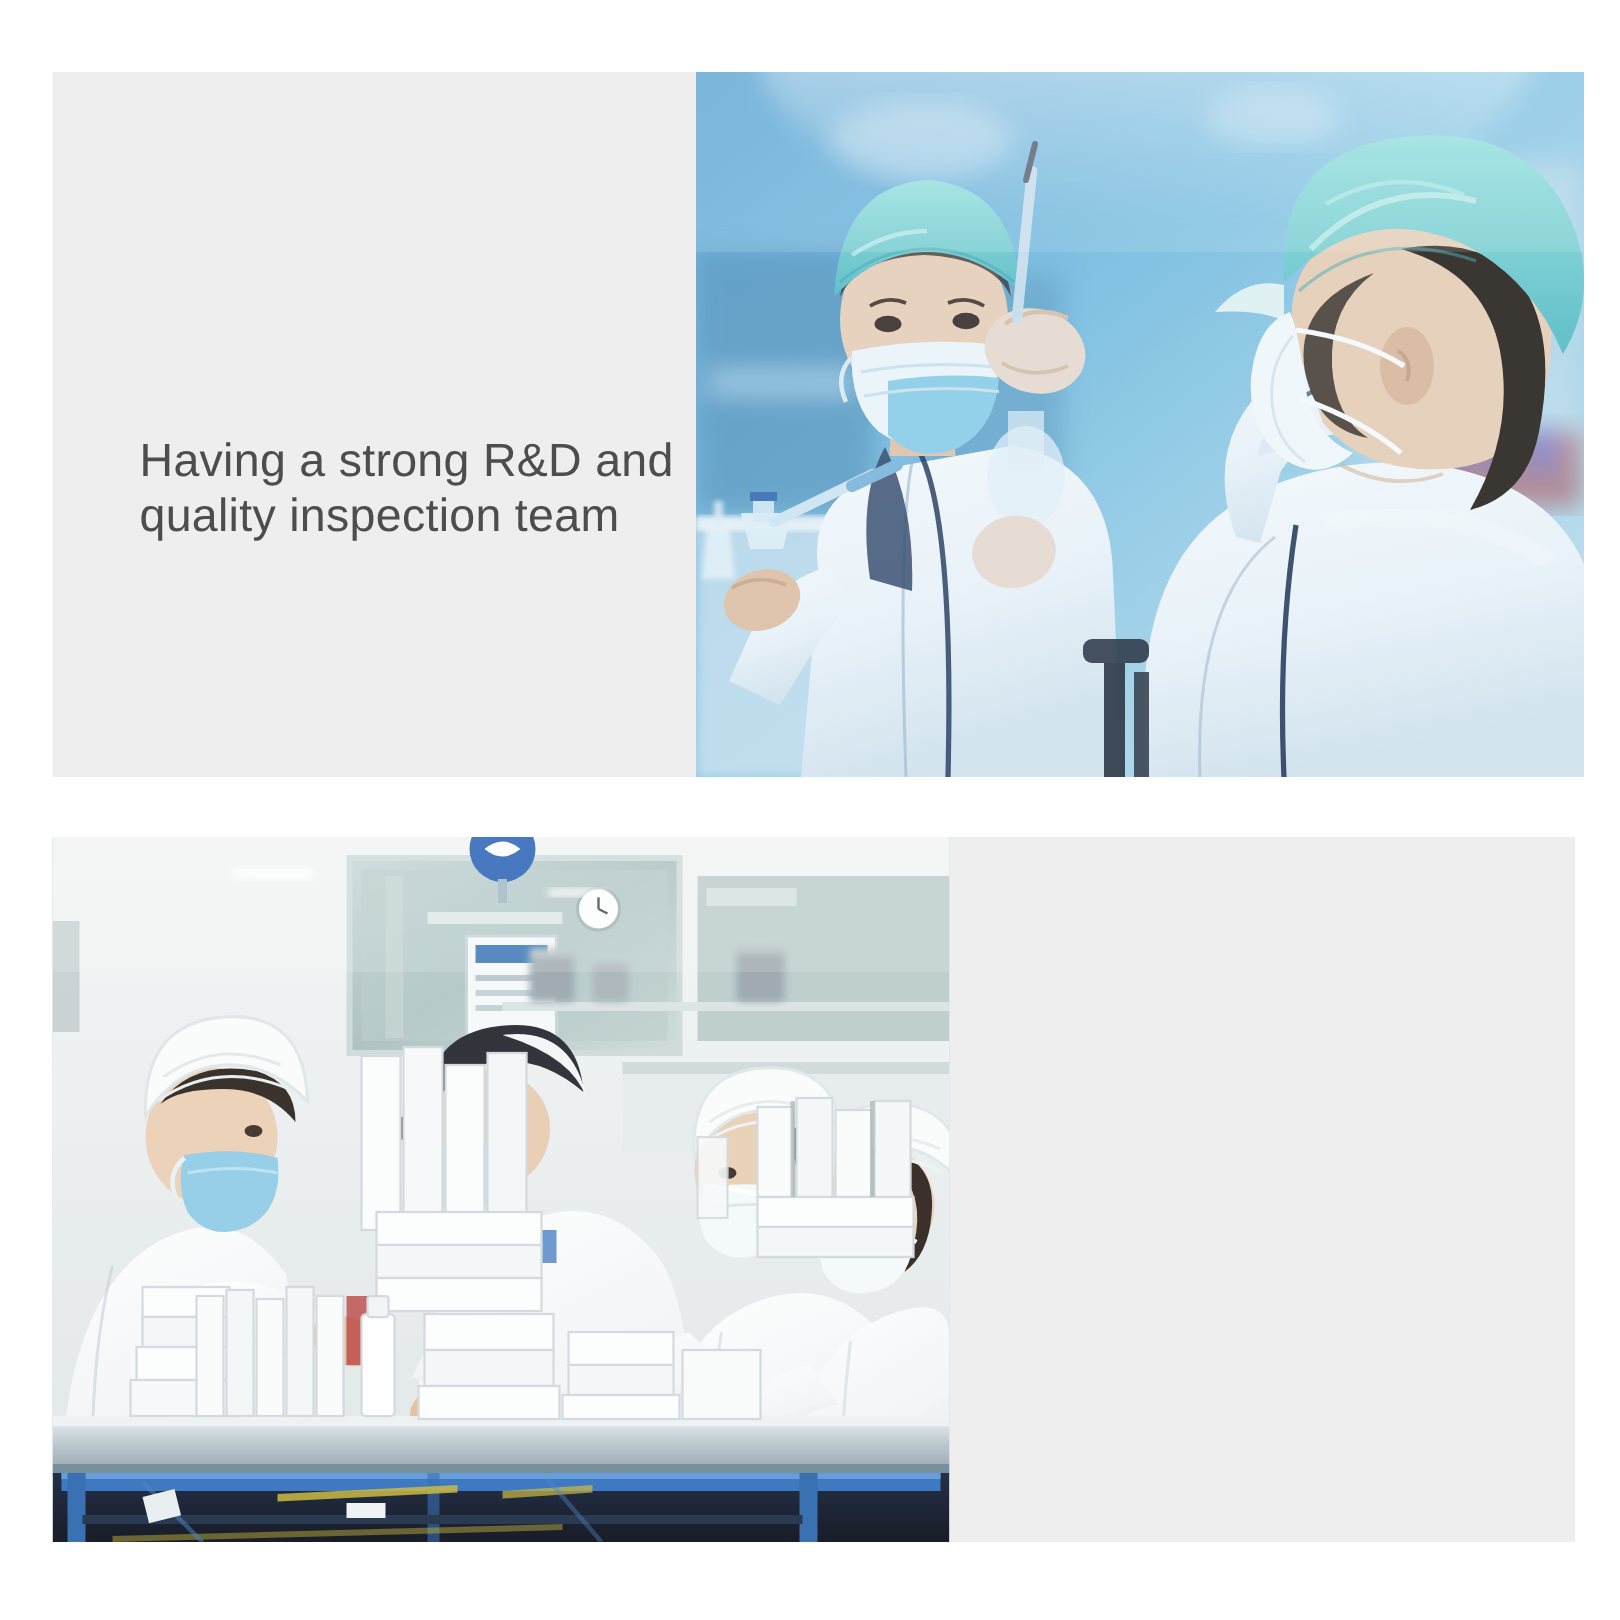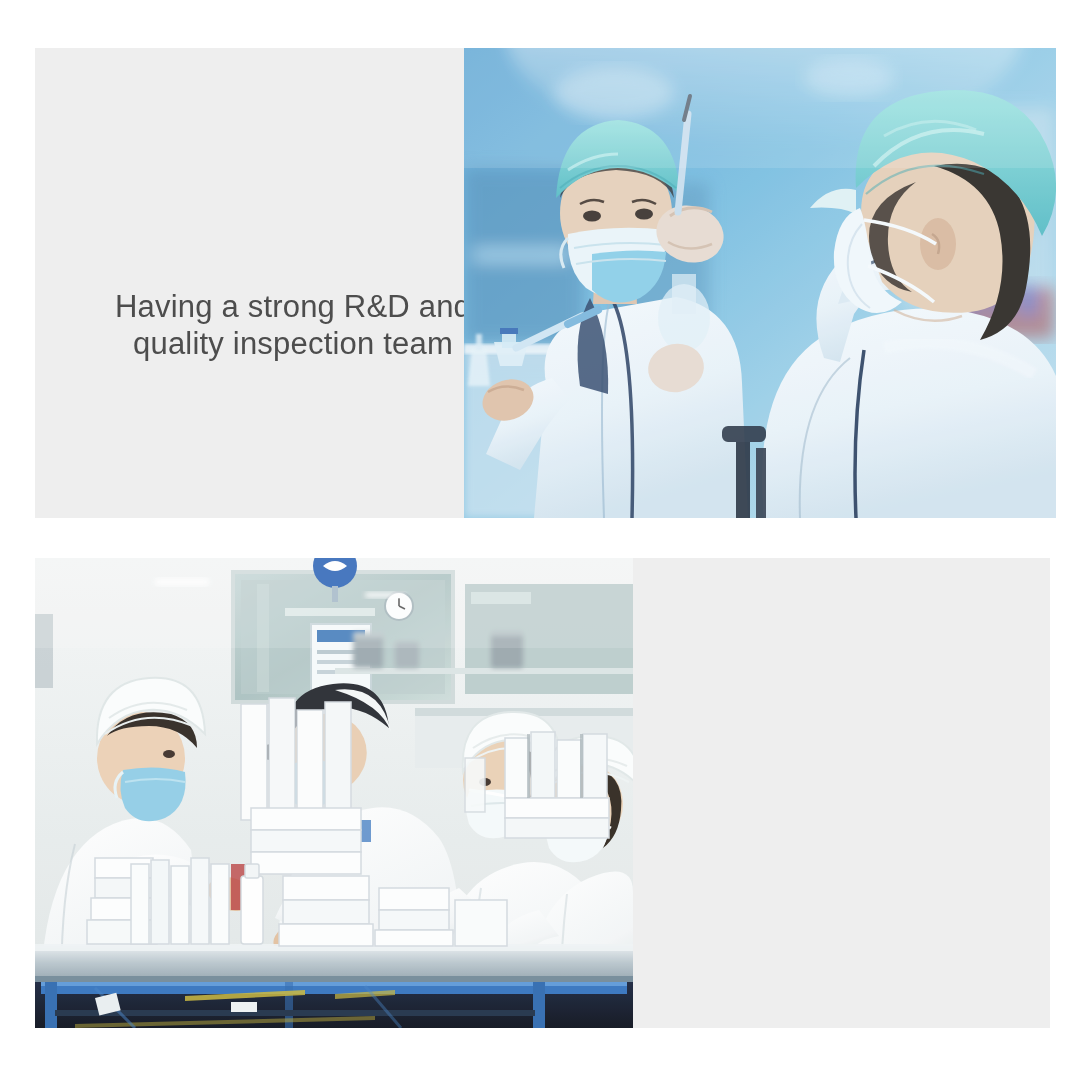--- a/index.html
+++ b/index.html
@@ -15,21 +15,20 @@
     font-family: "Liberation Sans", sans-serif;
     -webkit-font-smoothing: antialiased;
   }
 
   
   .section-top {
     position: absolute;
     left: 0; top: 0;
     width: 1080px;
     height: 540px;
-    text-align: center;
   }
   .top-panel {
     position: absolute;
     left: 35px; top: 48px;
     width: 429px;
     height: 470px;
     background: #eeeeee;
   }
   .top-caption {
     position: absolute;

